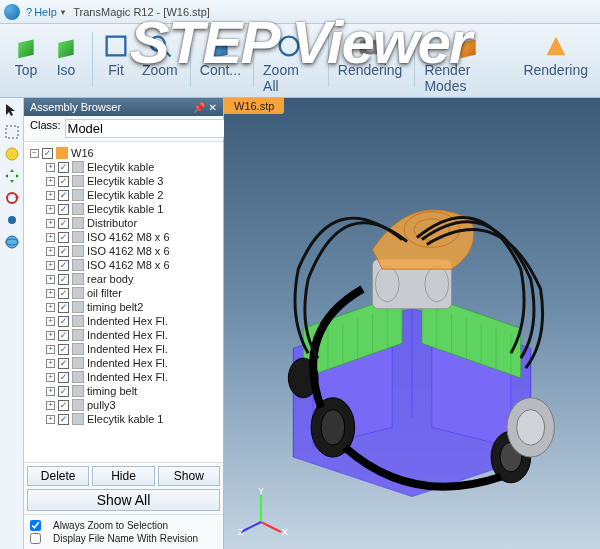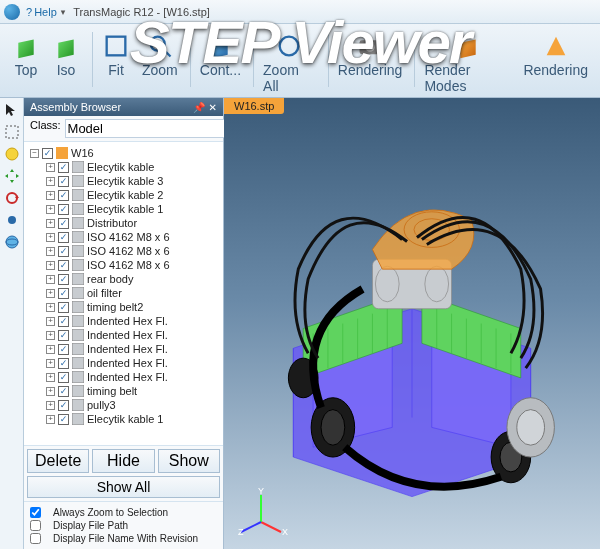--- a/index.html
+++ b/index.html
@@ -41,21 +41,21 @@
 .class-row { padding: 3px 6px; border-bottom: 1px solid #d5e4f0; display: flex; gap: 4px; }
 .class-row input { flex: 1; border: 1px solid #c0d0e0; font-size: 13px; padding: 1px 2px; }
 .tree { flex: 1; overflow-y: auto; overflow-x: hidden; padding: 4px 2px 4px 6px; background: #fff; }
 .tree-node { display: flex; align-items: center; gap: 3px; padding: 1px 0; white-space: nowrap; font-size: 11px; color: #222; }
 .tree-node .tw { width: 9px; height: 9px; border: 1px solid #888; display: flex; align-items: center; justify-content: center; font-size: 8px; line-height: 1; color: #555; cursor: pointer; flex-shrink: 0; }
 .tree-node .cb { width: 11px; height: 11px; border: 1px solid #666; background: #fff; display: flex; align-items: center; justify-content: center; font-size: 9px; color: #2a6aa8; cursor: pointer; flex-shrink: 0; }
 .tree-node .ni { width: 12px; height: 12px; flex-shrink: 0; }
 .tree-children { padding-left: 16px; }
 
 .panel-buttons { display: flex; gap: 3px; padding: 3px; border-top: 1px solid #d5e4f0; }
-.panel-buttons button { flex: 1; font-size: 16px; padding: 2px 0; background: linear-gradient(#f7f9fb,#e3edf5); border: 1px solid #a8bed2; cursor: pointer; }
+.panel-buttons button { flex: 1; font-size: 12px; padding: 2px 0; background: linear-gradient(#f7f9fb,#e3edf5); border: 1px solid #a8bed2; cursor: pointer; }
 .panel-showall { padding: 0 3px 3px; }
 .panel-showall button { width: 100%; font-size: 14px; padding: 2px 0; background: linear-gradient(#f7f9fb,#e3edf5); border: 1px solid #a8bed2; cursor: pointer; }
 .panel-checks { padding: 4px 6px; border-top: 1px solid #d5e4f0; }
 .panel-checks label { display: flex; align-items: center; gap: 12px; font-size: 10px; color: #222; padding: 1px 0; cursor: pointer; }
 .panel-checks input { width: 11px; height: 11px; }
 
 
 .viewport { flex: 1; position: relative; background: linear-gradient(#3a5a78 0%, #6a8aa8 45%, #c5d5e3 100%); }
 .vp-tab { position: absolute; top: 0; left: 0; background: #f5a33a; color: #222; font-size: 11px; padding: 2px 10px; border-radius: 0 0 3px 0; }
 .axis { position: absolute; bottom: 12px; left: 12px; width: 50px; height: 50px; }
@@ -385,24 +385,20 @@
       <button>Hide</button>
       <button>Show</button>
     </div>
     <div class="panel-showall">
       <button>Show All</button>
     </div>
     <div class="panel-checks">
       <label>
           <input type="checkbox" checked="" style="">
           <span>Always Zoom to Selection</span>
-        </label>
-      <label>
-          <input type="checkbox" style="">
-          <span>Display File Path</span>
         </label>
       <label>
           <input type="checkbox" style="">
           <span>Display File Name With Revision</span>
         </label>
     </div>
   </div>
 
   <div class="viewport">
     <div class="vp-tab">W16.stp</div>

